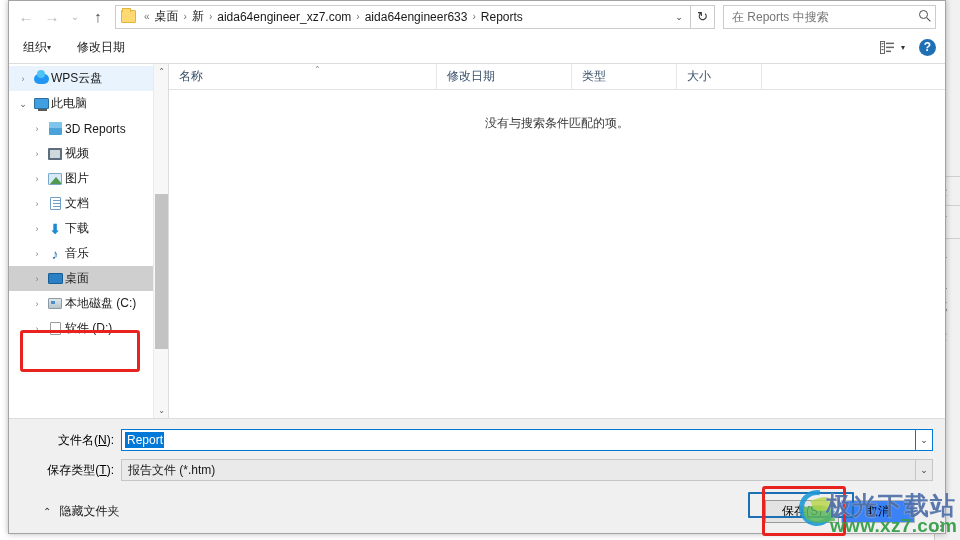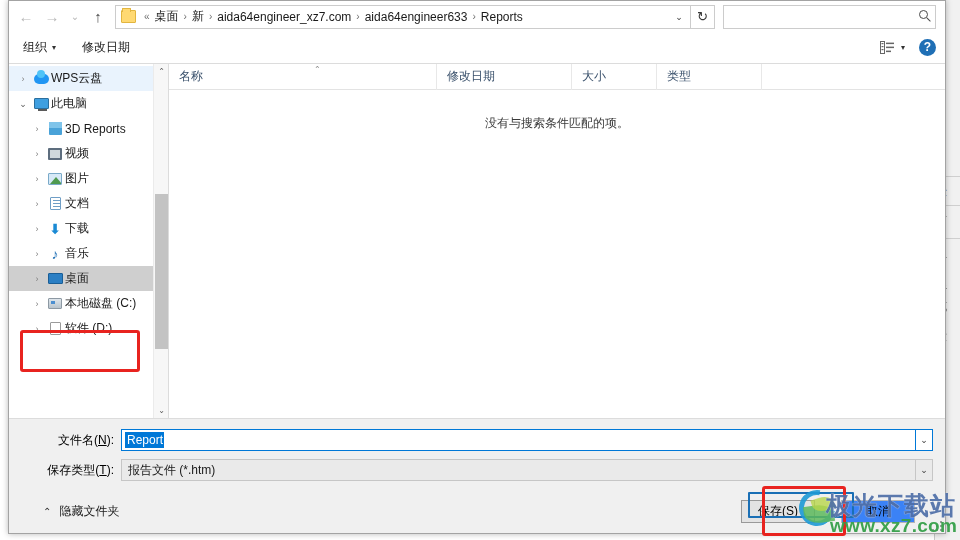--- a/index.html
+++ b/index.html
@@ -117,21 +117,21 @@
     content:""; position:absolute; right:-4px; bottom:-3px; width:5px; height:1.4px;
     background:#4a4a4a; transform: rotate(45deg);
   }
 
   
   .cmdbar {
     height: 31px; flex: 0 0 31px; display: flex; align-items: center;
     padding: 0 9px 0 14px; position: relative;
   }
   .cmd-item { font-size: 12px; color: #1a1a1a; margin-right: 26px; cursor: default;
-              display: flex; align-items: center; gap: 5px; }
+              display: flex; align-items: center; }
   .cmd-caret { font-size: 8px; color: #333; }
   .cmd-right { margin-left: auto; display: flex; align-items: center; gap: 14px; }
   .view-icon { display: flex; align-items: center; gap: 6px; }
   .help-icon {
     width: 17px; height: 17px; border-radius: 50%; background: #1f6fb5;
     color: #fff; font-size: 12px; font-weight: bold; line-height: 17px;
     text-align: center;
   }
 
   
@@ -305,21 +305,21 @@
   
   .bottombar {
     flex: none; height: 44px; background: #f0f0f0; display: flex;
     align-items: center; padding: 0 12px; position: relative;
   }
   .hide-folders {
     display: flex; align-items: center; gap: 8px; font-size: 12px; color: #1a1a1a;
     margin-left: 22px; cursor: default;
   }
   .chev-up { font-size: 10px; color: #303030; }
-  .btns { margin-left: auto; display: flex; gap: 26px; padding-right: 18px; }
+  .btns { margin-left: auto; display: flex; gap: 2px; padding-right: 18px; }
   .btn {
     width: 74px; height: 23px; font-size: 12px; color: #000;
     border: 1px solid #adadad; background: #e1e1e1;
     display: flex; align-items: center; justify-content: center; cursor: default;
   }
   .btn.primary { border: 1px solid #999; background: #e3e3e3; }
   .btn u { text-decoration: underline; }
 
   
   .grip { position: absolute; right: 3px; bottom: 2px; width: 12px; height: 12px; }
@@ -407,20 +407,21 @@
           <span class="crumb-sep">›</span>
           <span class="crumb">aida64engineer633</span>
           <span class="crumb-sep">›</span>
           <span class="crumb">Reports</span>
         </div>
         <div class="addr-drop">⌄</div>
       </div>
       <div class="refresh-btn">↻</div>
 
       <div class="searchbox">
+        <input type="text" placeholder="在 Reports 中搜索" style="">
         <span class="search-icon"></span>
       </div>
     </div>
 
     <div class="cmdbar">
       <div class="cmd-item">
         <span>组织</span>
         <span class="cmd-caret">▾</span>
       </div>
       <div class="cmd-item">
@@ -547,25 +548,25 @@
 
       <div class="list-pane">
         <div class="col-head">
           <div class="col" style="width:268px">
             <span class="sort-caret" style="left:145px">⌃</span>
             <span>名称</span>
           </div>
           <div class="col" style="width:135px">
             <span>修改日期</span>
           </div>
+          <div class="col" style="width:105px">
+            <span>类型</span>
+          </div>
           <div class="col" style="width:85px">
             <span>大小</span>
-          </div>
-          <div class="col" style="width:105px">
-            <span>类型</span>
           </div>
           <div class="col" style="flex:1 1 auto;border-right:none"></div>
         </div>
         <div class="empty-msg">没有与搜索条件匹配的项。</div>
       </div>
     </div>
 
     <div class="footer">
       <div class="form-row">
         <div class="form-label">

